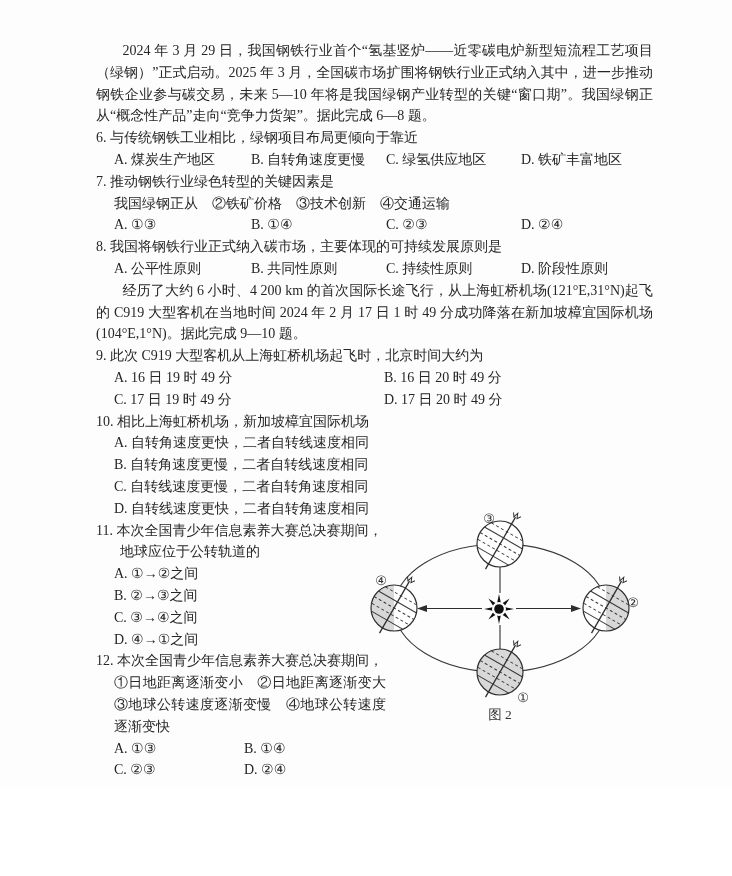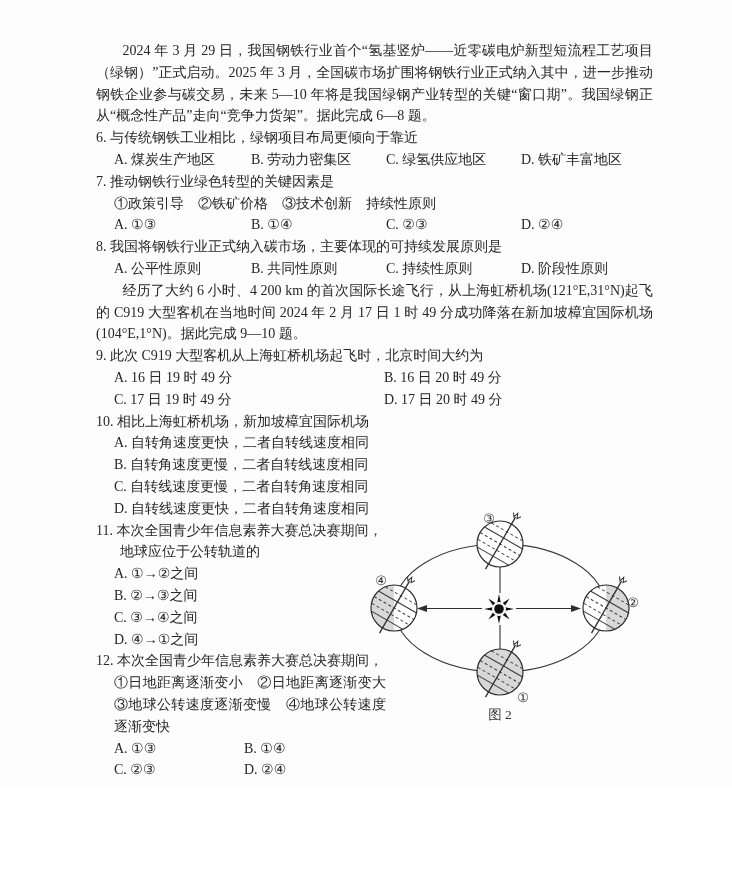--- a/index.html
+++ b/index.html
@@ -40,27 +40,27 @@
 <body>
 
 <div class="page">
   <div class="content">
 
     <p class="para">2024 年 3 月 29 日，我国钢铁行业首个“氢基竖炉——近零碳电炉新型短流程工艺项目（绿钢）”正式启动。2025 年 3 月，全国碳市场扩围将钢铁行业正式纳入其中，进一步推动钢铁企业参与碳交易，未来 5—10 年将是我国绿钢产业转型的关键“窗口期”。我国绿钢正从“概念性产品”走向“竞争力货架”。据此完成 6—8 题。</p>
 
     <div class="stem">6. 与传统钢铁工业相比，绿钢项目布局更倾向于靠近</div>
     <div class="opts g4a">
       <span>A. 煤炭生产地区</span>
-      <span>B. 劳动力密集区</span>
+      <span>B. 自转角速度更慢</span>
       <span>C. 绿氢供应地区</span>
       <span>D. 铁矿丰富地区</span>
     </div>
 
     <div class="stem">7. 推动钢铁行业绿色转型的关键因素是</div>
-    <div class="items-inline">①政策引导　②铁矿价格　③技术创新　持续性原则</div>
+    <div class="items-inline">我国绿钢正从　②铁矿价格　③技术创新　④交通运输</div>
     <div class="opts g4a">
       <span>A. ①③</span>
       <span>B. ①④</span>
       <span>C. ②③</span>
       <span>D. ②④</span>
     </div>
 
     <div class="stem">8. 我国将钢铁行业正式纳入碳市场，主要体现的可持续发展原则是</div>
     <div class="opts g4a">
       <span>A. 公平性原则</span>

